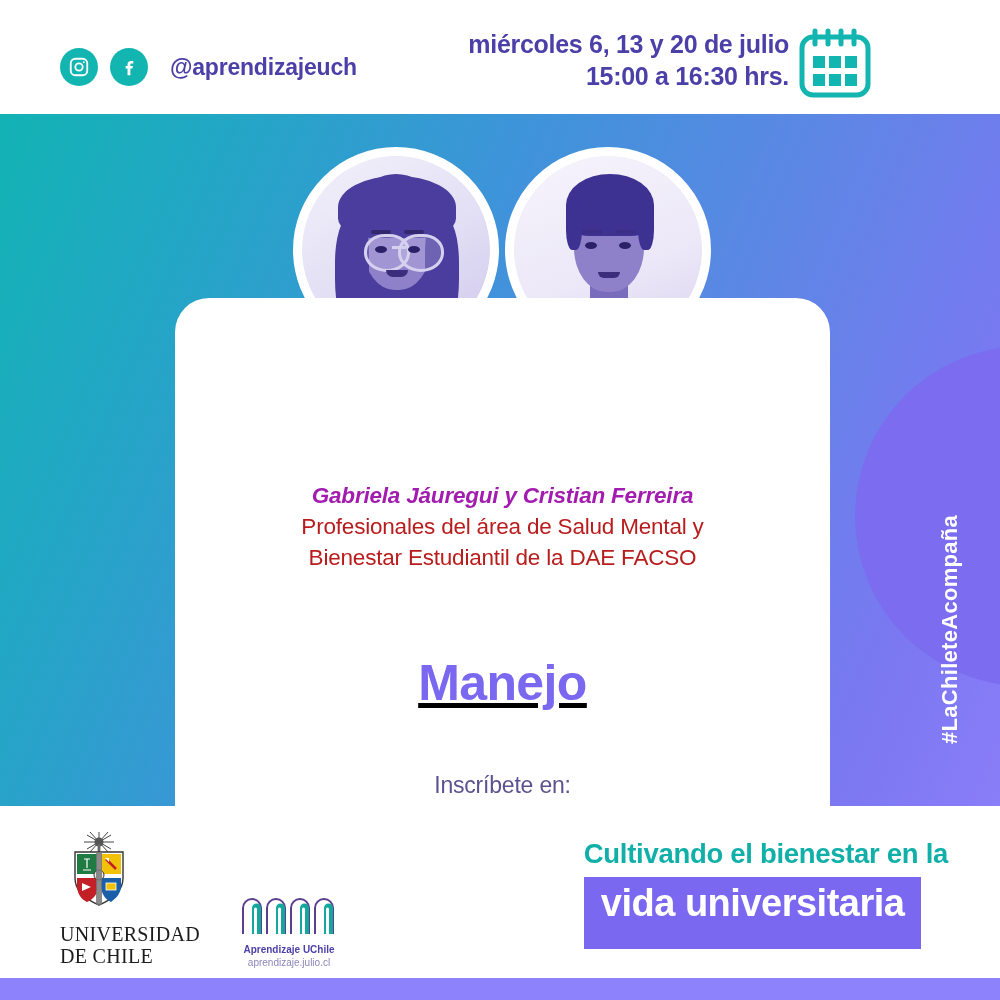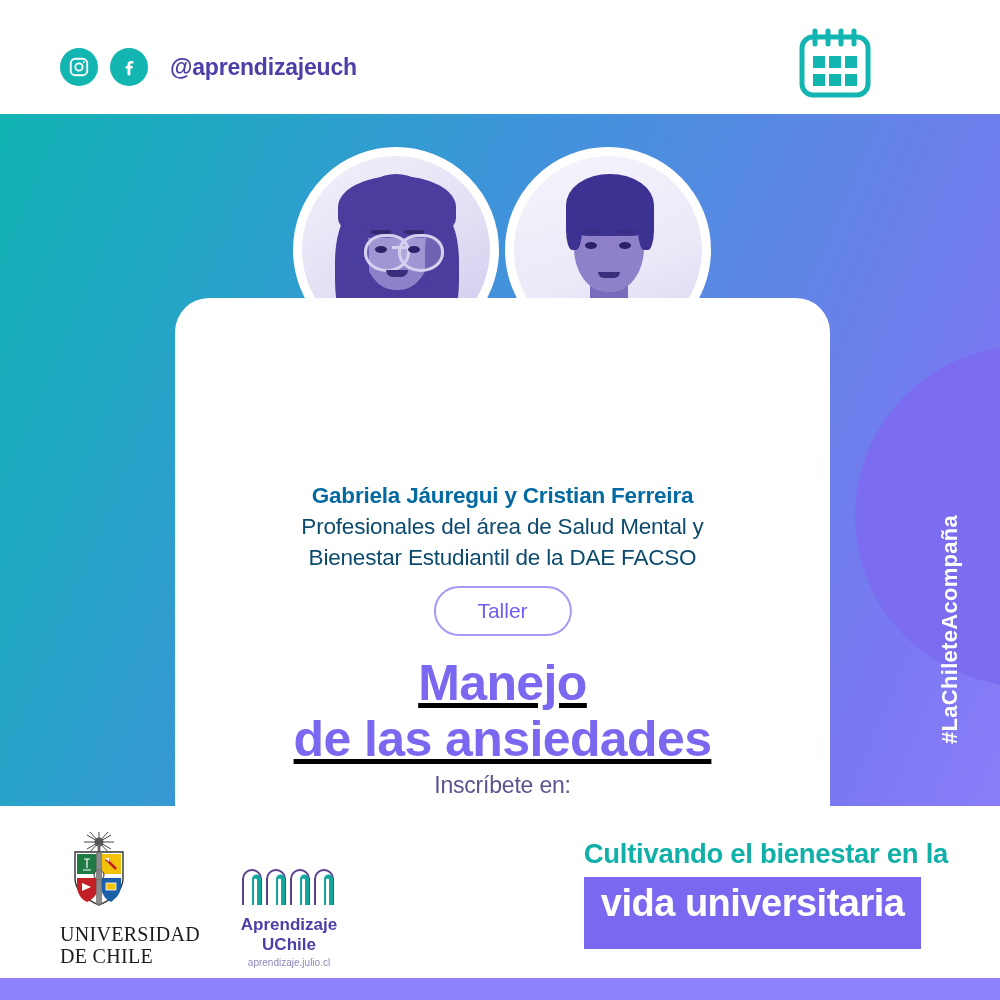--- a/index.html
+++ b/index.html
@@ -66,22 +66,22 @@
   .mouth{position:absolute;width:22px;height:7px;border-radius:0 0 12px 12px;background:#3b2d7c;}
   .glass{position:absolute;width:40px;height:32px;border:3px solid #d6d0ef;border-radius:50% 50% 55% 55%;background:rgba(220,215,245,.25);}
   .glassbridge{position:absolute;width:14px;height:3px;background:#d6d0ef;}
 
   
   .card{
     position:absolute;left:175px;top:184px;width:655px;height:564px;
     background:#ffffff;border-radius:34px;
   }
   .speakers{position:absolute;left:0;right:0;top:183px;text-align:center;}
-  .sp-names{font-size:22.5px;font-weight:700;color:#0369a1;letter-spacing:-0.2px;line-height:1.35;}
-  .sp-role{font-size:22.5px;font-weight:400;color:#0c4a6e;letter-spacing:-0.2px;line-height:1.38;}
+  .sp-names{font-size:22.5px;font-weight:700;color:#a21caf;letter-spacing:-0.2px;line-height:1.35;font-style:italic;}
+  .sp-role{font-size:22.5px;font-weight:400;color:#b91c1c;letter-spacing:-0.2px;line-height:1.38;}
 
   .pill{
     position:absolute;left:50%;transform:translateX(-50%);top:288px;
     border:2.5px solid #a79af5;border-radius:30px;
     padding:11px 42px;font-size:21px;font-weight:500;color:#6f5ef0;
   }
 
   .title{position:absolute;left:0;right:0;top:358px;text-align:center;text-decoration:underline;}
   .title-line{font-size:50px;font-weight:700;color:#7b68f0;line-height:1.11;letter-spacing:-0.6px;}
 
@@ -94,21 +94,21 @@
   .logos{position:absolute;left:60px;top:24px;display:flex;align-items:flex-end;gap:34px;}
 
   .logo-uch{width:135px;text-align:left;}
   .uch-name{font-family:"Liberation Serif", serif;font-size:20px;color:#1c1c1c;line-height:1.12;letter-spacing:0.3px;margin-top:5px;}
 
   .logo-dep{width:112px;padding-top:16px;}
   .dep-title{font-size:12.5px;font-weight:700;color:#1b57a5;line-height:1.12;margin-top:5px;}
   .dep-sub{font-size:6.8px;color:#2b5fa8;line-height:1.35;border-left:1.2px solid #2b5fa8;padding-left:5px;margin-top:5px;}
 
   .logo-apr{width:120px;padding-top:10px;text-align:center;}
-  .apr-name{font-size:17px;font-weight:700;color:#4b3fa8;margin-top:4px;}
+  .apr-name{font-size:10px;font-weight:700;color:#4b3fa8;margin-top:4px;}
   .apr-url{font-size:10px;color:#8c86b8;margin-top:2px;}
 
   .tagline{position:absolute;right:52px;top:32px;text-align:left;}
   .tag-top{font-size:27.5px;font-weight:700;color:#10b0a8;letter-spacing:-0.3px;}
   .tag-hl{
     display:inline-block;margin-top:7px;background:#7b68f0;color:#ffffff;
     font-size:38px;font-weight:700;letter-spacing:-0.5px;padding:5px 17px 24px 17px;
   }
 
   .bottomstrip{position:absolute;left:0;top:978px;width:1000px;height:22px;background:#8d82fb;}
@@ -129,20 +129,24 @@
         </svg>
       </span>
       <span class="social-icon">
         <svg width="22" height="22" viewBox="0 0 24 24">
           <path fill="#ffffff" d="M14.6 8.2h2.1V5.4h-2.5c-2.4 0-3.8 1.4-3.8 3.8v1.6H8.3v2.9h2.1v7.2h3.1v-7.2h2.3l.4-2.9h-2.7V9.6c0-.9.3-1.4 1.1-1.4z"></path>
         </svg>
       </span>
       <span class="social-handle">@aprendizajeuch</span>
     </div>
 
+    <div class="date-block">
+      <div class="date-line">miércoles 6, 13 y 20 de julio</div>
+      <div class="date-line">15:00 a 16:30 hrs.</div>
+    </div>
 
     <div class="cal-icon">
       <svg width="78" height="72" viewBox="0 0 78 72">
         <rect x="6" y="9" width="66" height="58" rx="11" fill="#ffffff" stroke="#13b5b1" stroke-width="5"></rect>
         <line x1="19" y1="3" x2="19" y2="16" stroke="#13b5b1" stroke-width="5" stroke-linecap="round"></line>
         <line x1="32" y1="3" x2="32" y2="16" stroke="#13b5b1" stroke-width="5" stroke-linecap="round"></line>
         <line x1="45" y1="3" x2="45" y2="16" stroke="#13b5b1" stroke-width="5" stroke-linecap="round"></line>
         <line x1="58" y1="3" x2="58" y2="16" stroke="#13b5b1" stroke-width="5" stroke-linecap="round"></line>
         <g fill="#13b5b1">
           <rect x="17" y="28" width="12" height="12"></rect>
@@ -208,25 +212,23 @@
     </div>
 
     <div class="card">
 
       <div class="speakers">
         <div class="sp-names">Gabriela Jáuregui y Cristian Ferreira</div>
         <div class="sp-role">Profesionales del área de Salud Mental y</div>
         <div class="sp-role">Bienestar Estudiantil de la DAE FACSO</div>
       </div>
 
-      <div class="pill">Taller</div>
 
       <div class="title">
         <div class="title-line">Manejo</div>
-        <div class="title-line">de las ansiedades</div>
       </div>
 
       <div class="signup">
         <div class="signup-label">Inscríbete en:</div>
         <div class="signup-url">avirtual.uchile.cl</div>
       </div>
     </div>
   </div>
 
   <div class="footer">

